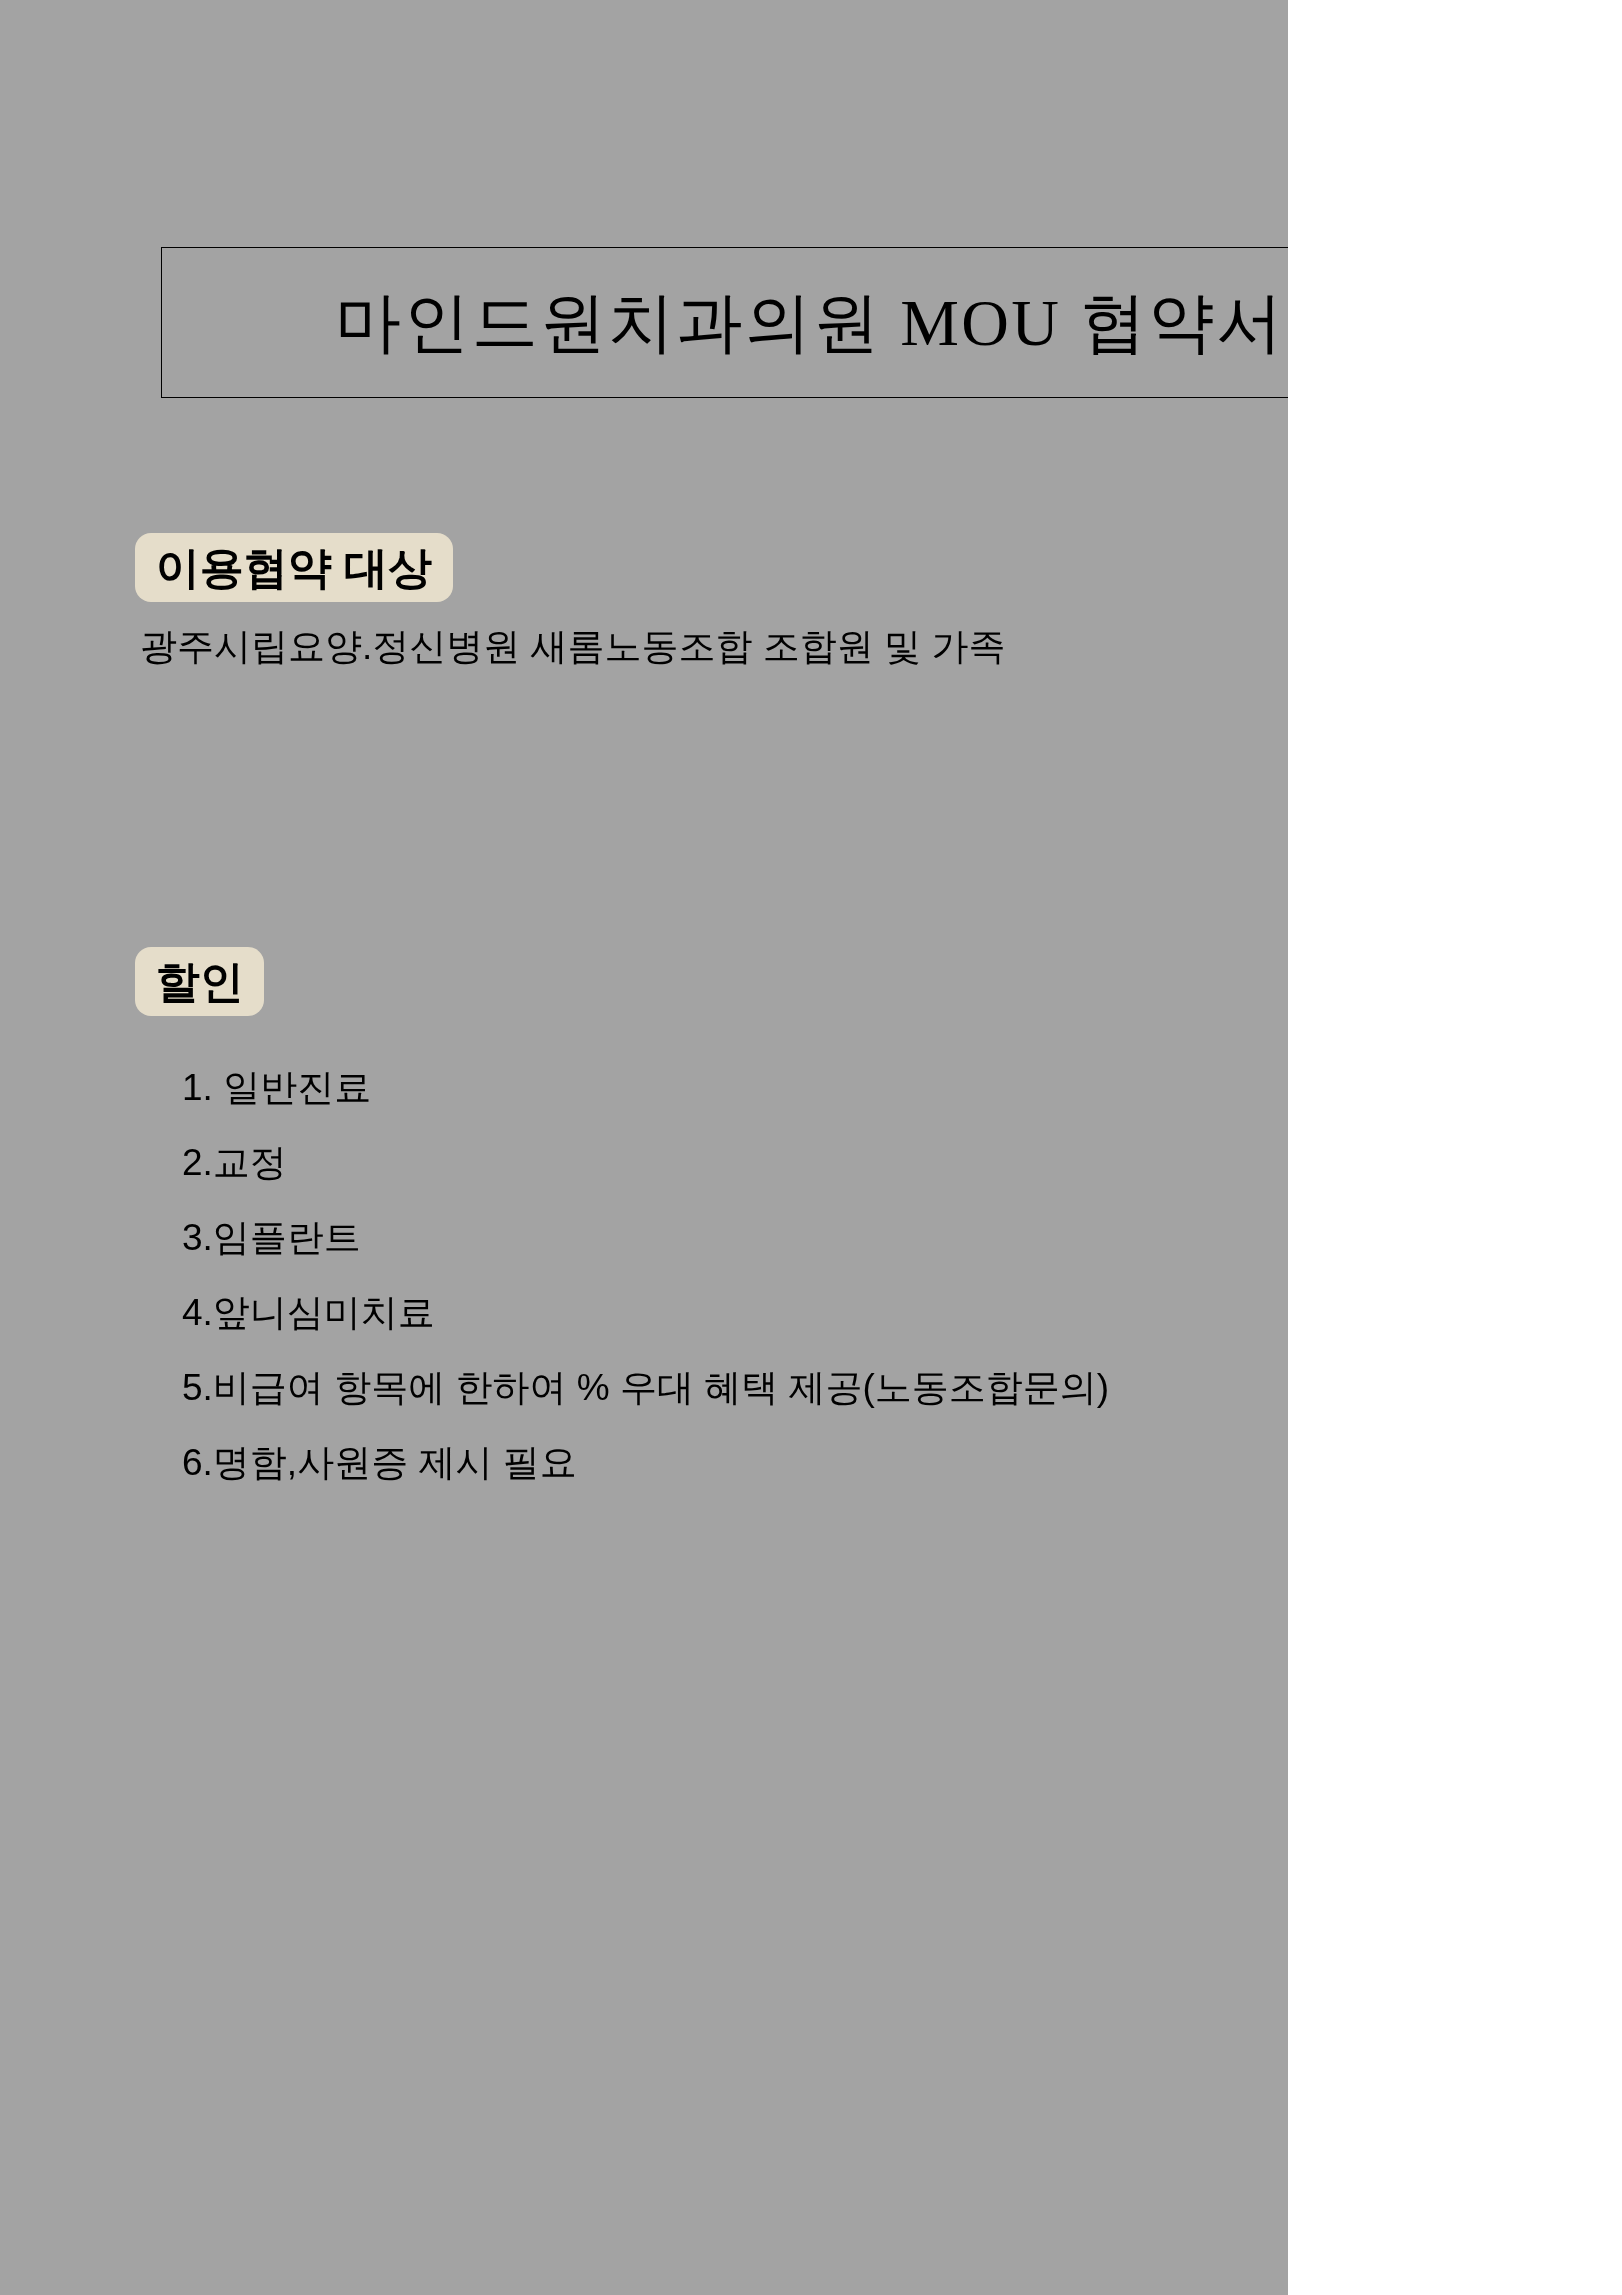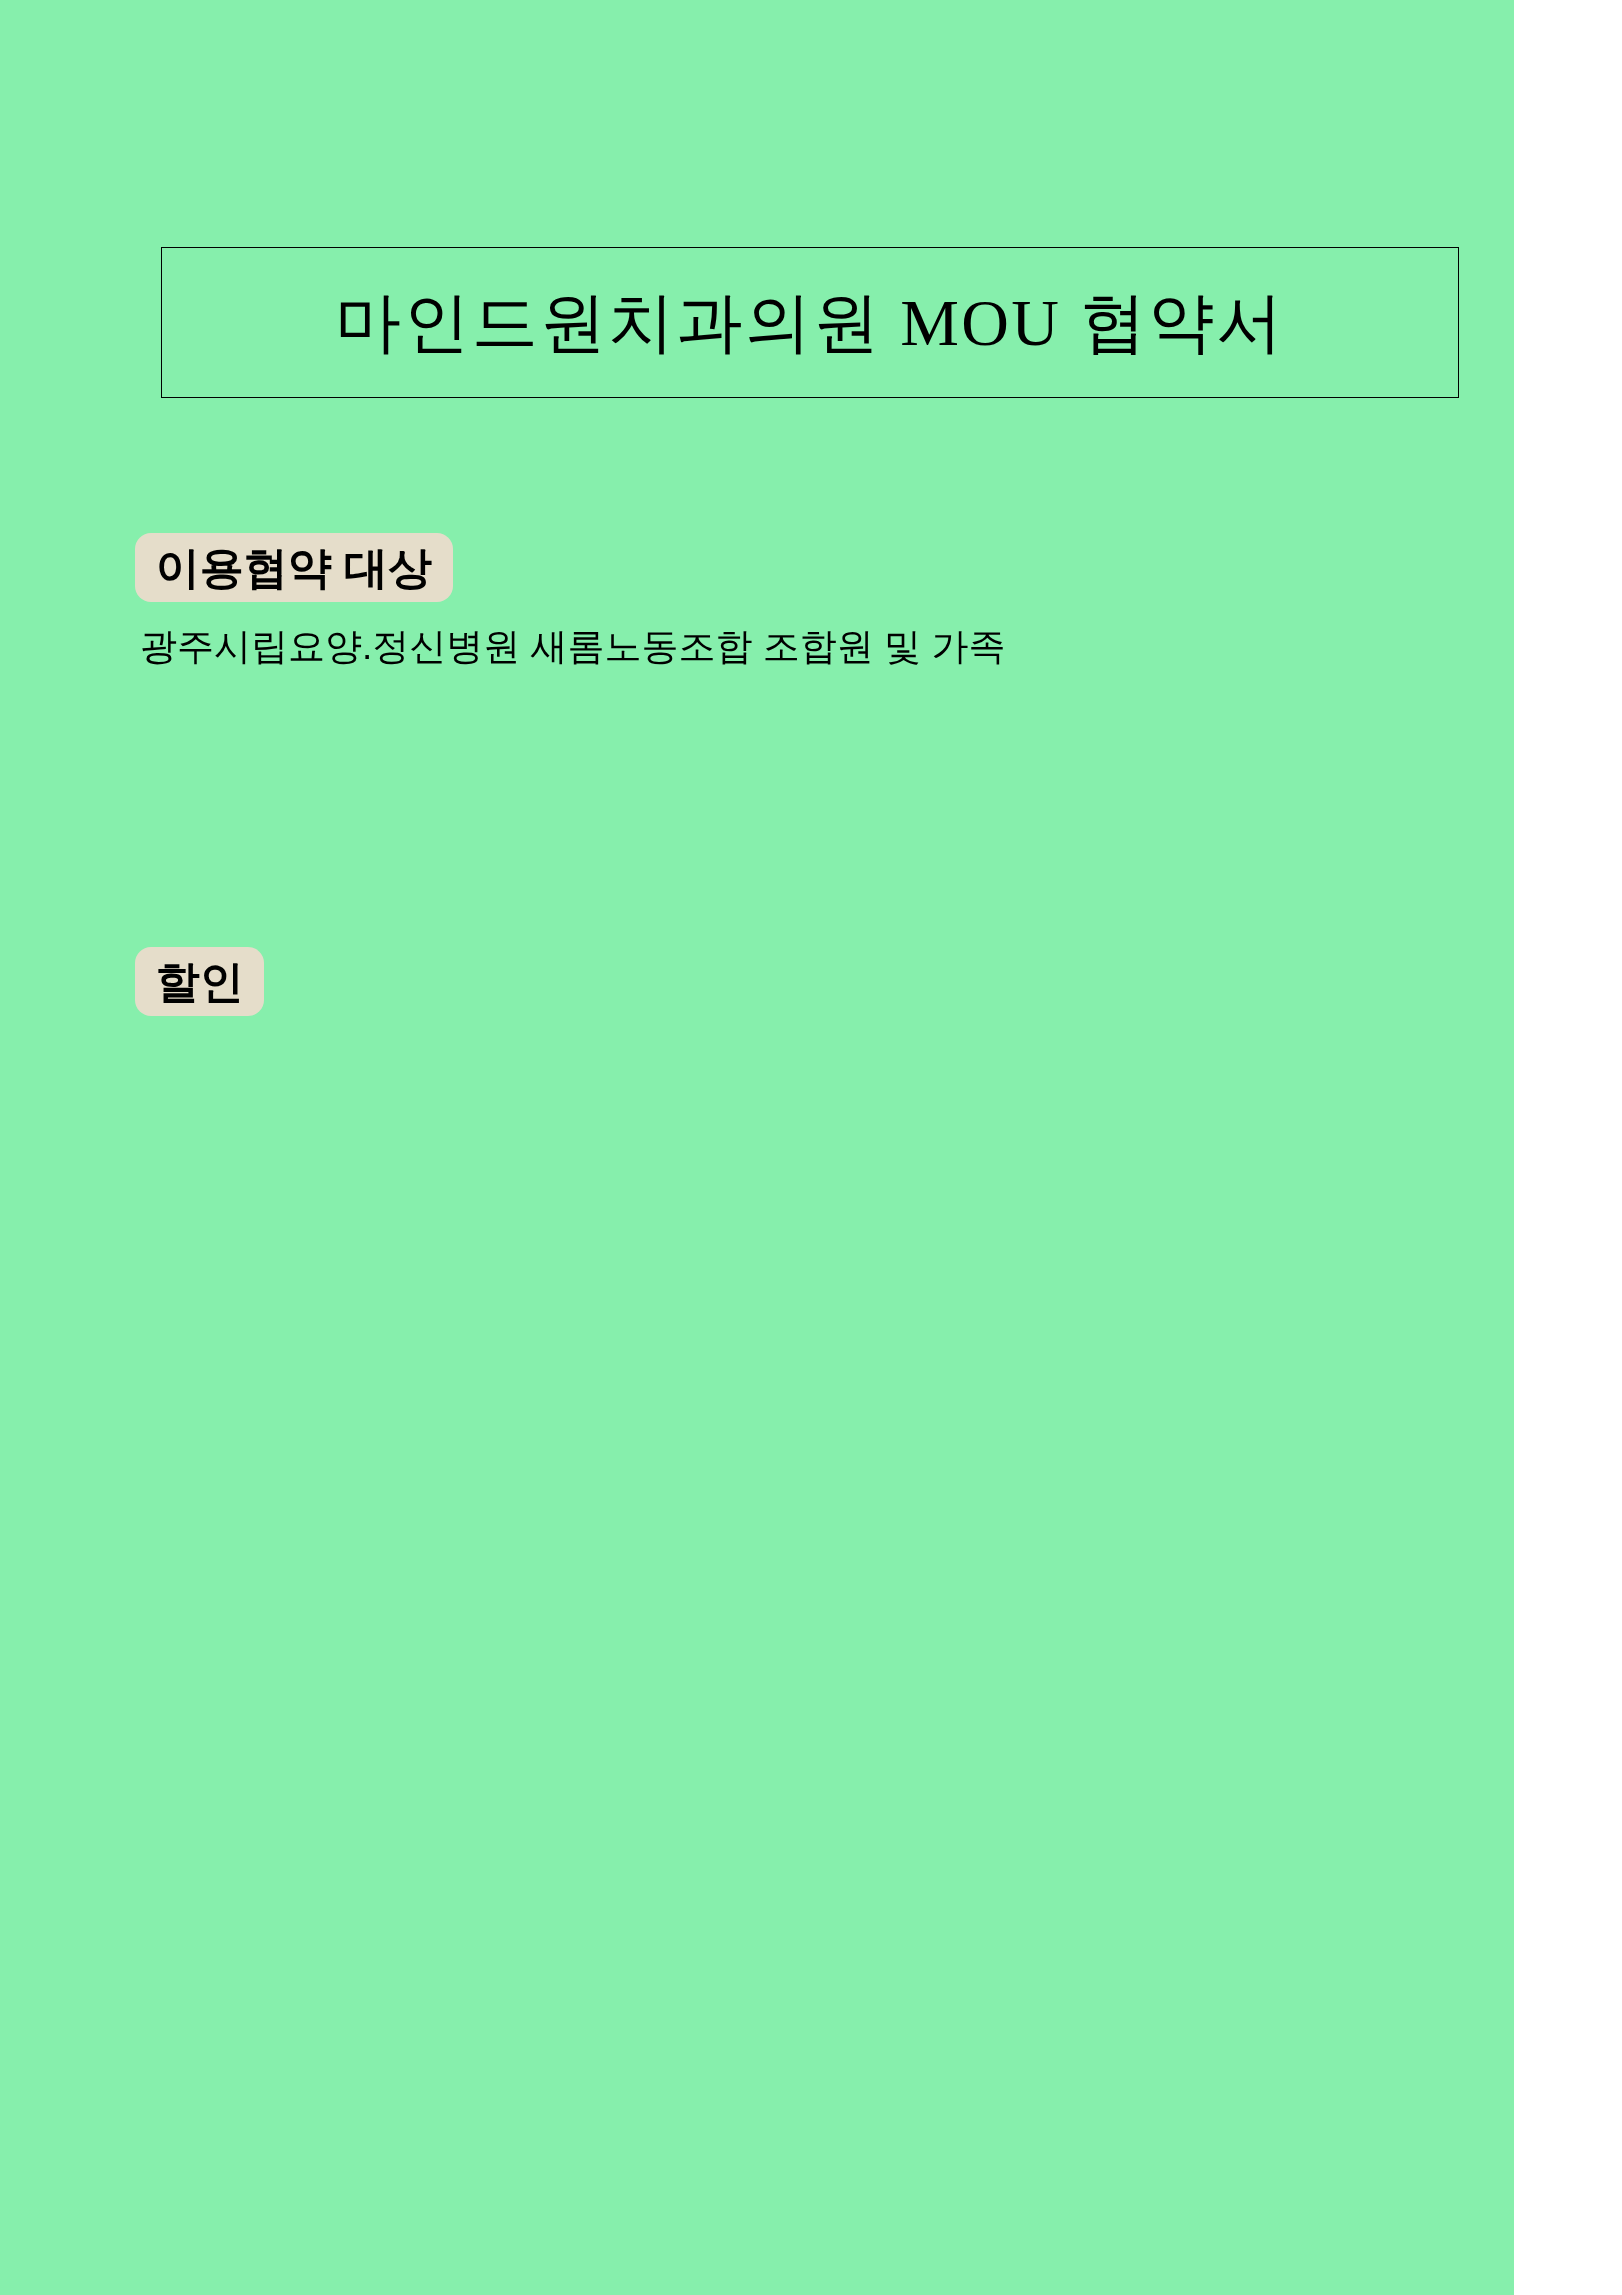--- a/index.html
+++ b/index.html
@@ -7,23 +7,23 @@
     margin: 0;
     padding: 0;
     background: #ffffff;
   }
   body {
     font-family: "Liberation Sans", "DejaVu Sans", sans-serif;
     color: #000000;
   }
   .page {
     position: relative;
-    width: 1514px;
+    width: 1288px;
     height: 2295px;
-    background: #86efac;
+    background: #a3a3a3;
     overflow: hidden;
   }
 
   
   .title-box {
     position: absolute;
     left: 161px;
     top: 247px;
     width: 1298px;
     height: 151px;
@@ -93,15 +93,23 @@
   <div class="title-box">
     <div class="title-text">마인드원치과의원 MOU 협약서</div>
   </div>
 
   <div class="section-heading heading-target">이용협약 대상</div>
 
   <div class="target-body">광주시립요양.정신병원 새롬노동조합 조합원 및 가족</div>
 
   <div class="section-heading heading-discount">할인</div>
 
+  <div class="discount-list">
+    <div class="discount-item">1. 일반진료</div>
+    <div class="discount-item">2.교정</div>
+    <div class="discount-item">3.임플란트</div>
+    <div class="discount-item">4.앞니심미치료</div>
+    <div class="discount-item">5.비급여 항목에 한하여 % 우대 혜택 제공(노동조합문의)</div>
+    <div class="discount-item">6.명함,사원증 제시 필요</div>
+  </div>
 
 </div>
 
 
 </body></html>

